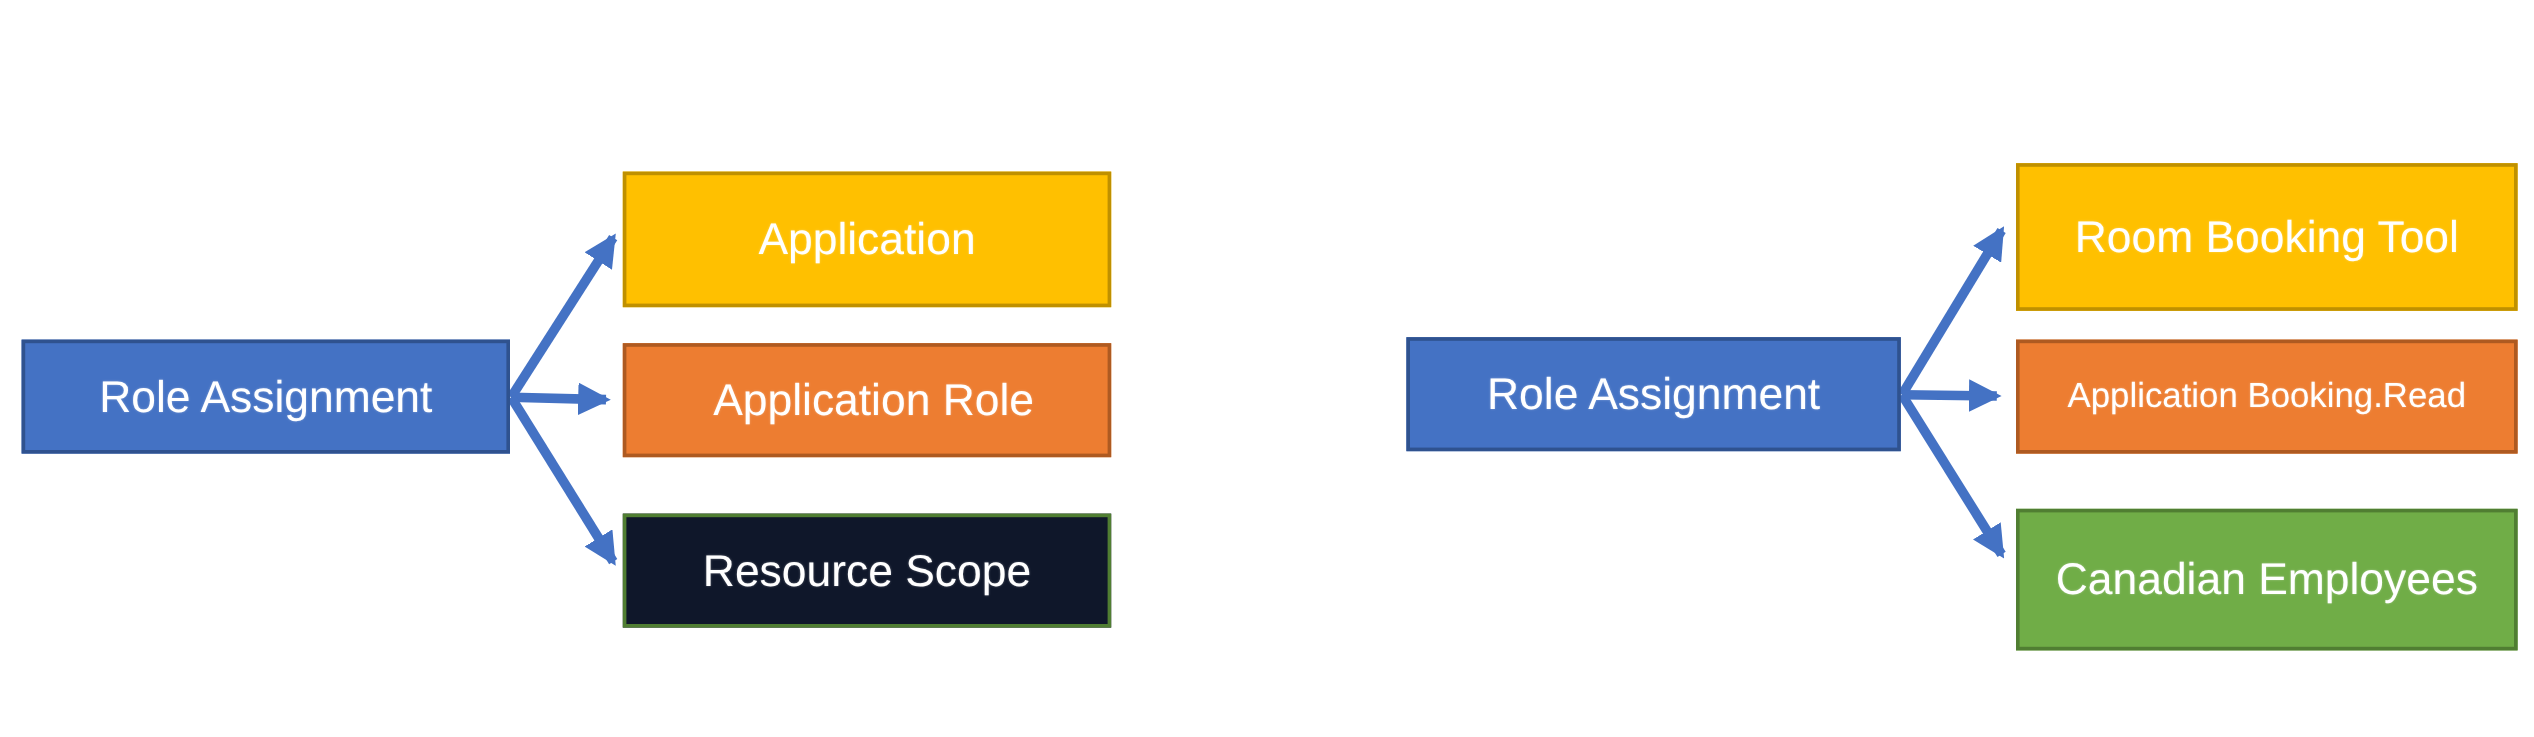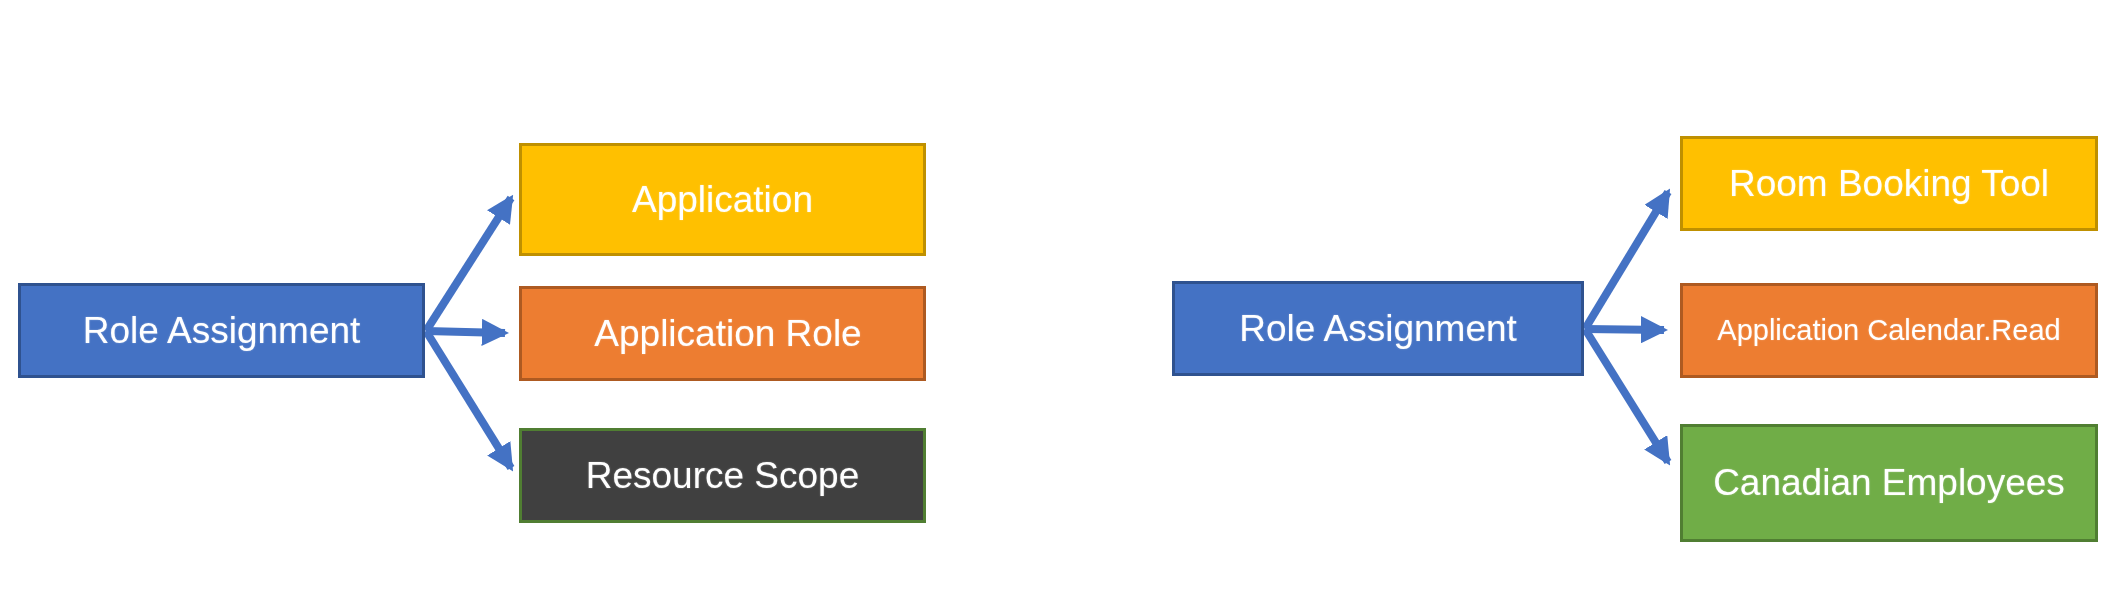--- a/index.html
+++ b/index.html
@@ -24,21 +24,21 @@
   .small .label { font-size: 29px; }
 
   
   .d1-src { left: 18px;   top: 283px; width: 407px; height: 95px; }
   .d1-t1  { left: 519px;  top: 143px; width: 407px; height: 113px; }
   .d1-t2  { left: 519px;  top: 286px; width: 407px; height: 95px; padding-left: 11px; }
   .d1-t3  { left: 519px;  top: 428px; width: 407px; height: 95px; }
 
   
   .d2-src { left: 1172px; top: 281px; width: 412px; height: 95px; }
-  .d2-t1  { left: 1680px; top: 136px; width: 418px; height: 95px; }
+  .d2-t1  { left: 1680px; top: 136px; width: 418px; height: 123px; }
   .d2-t2  { left: 1680px; top: 283px; width: 418px; height: 95px; }
   .d2-t3  { left: 1680px; top: 424px; width: 418px; height: 118px; }
 
   svg.arrows {
     position: absolute;
     left: 0; top: 0;
     width: 2112px; height: 614px;
     pointer-events: none;
   }
   svg.arrows line { stroke-width: 8px; }
@@ -69,33 +69,33 @@
   </div>
 
   <div class="box d1-t1" style="background-color: rgb(255, 192, 0); border-color: rgb(191, 144, 0);">
     <span class="label">Application</span>
   </div>
 
   <div class="box d1-t2" style="background-color: rgb(237, 125, 49); border-color: rgb(174, 90, 33);">
     <span class="label">Application Role</span>
   </div>
 
-  <div class="box d1-t3" style="background-color: #404040; border-color: rgb(80, 126, 50);">
+  <div class="box d1-t3" style="background-color: #0f172a; border-color: rgb(80, 126, 50);">
     <span class="label">Resource Scope</span>
   </div>
 
   <div class="box d2-src" style="background-color: rgb(68, 114, 196); border-color: rgb(47, 82, 143);">
     <span class="label">Role Assignment</span>
   </div>
 
   <div class="box d2-t1" style="background-color: rgb(255, 192, 0); border-color: rgb(191, 144, 0);">
     <span class="label">Room Booking Tool</span>
   </div>
 
   <div class="box d2-t2 small" style="background-color: rgb(237, 125, 49); border-color: rgb(174, 90, 33);">
-    <span class="label">Application Calendar.Read</span>
+    <span class="label">Application Booking.Read</span>
   </div>
 
   <div class="box d2-t3" style="background-color: rgb(112, 173, 71); border-color: rgb(80, 126, 50);">
     <span class="label">Canadian Employees</span>
   </div>
 
 </div>
 
 </body></html>

